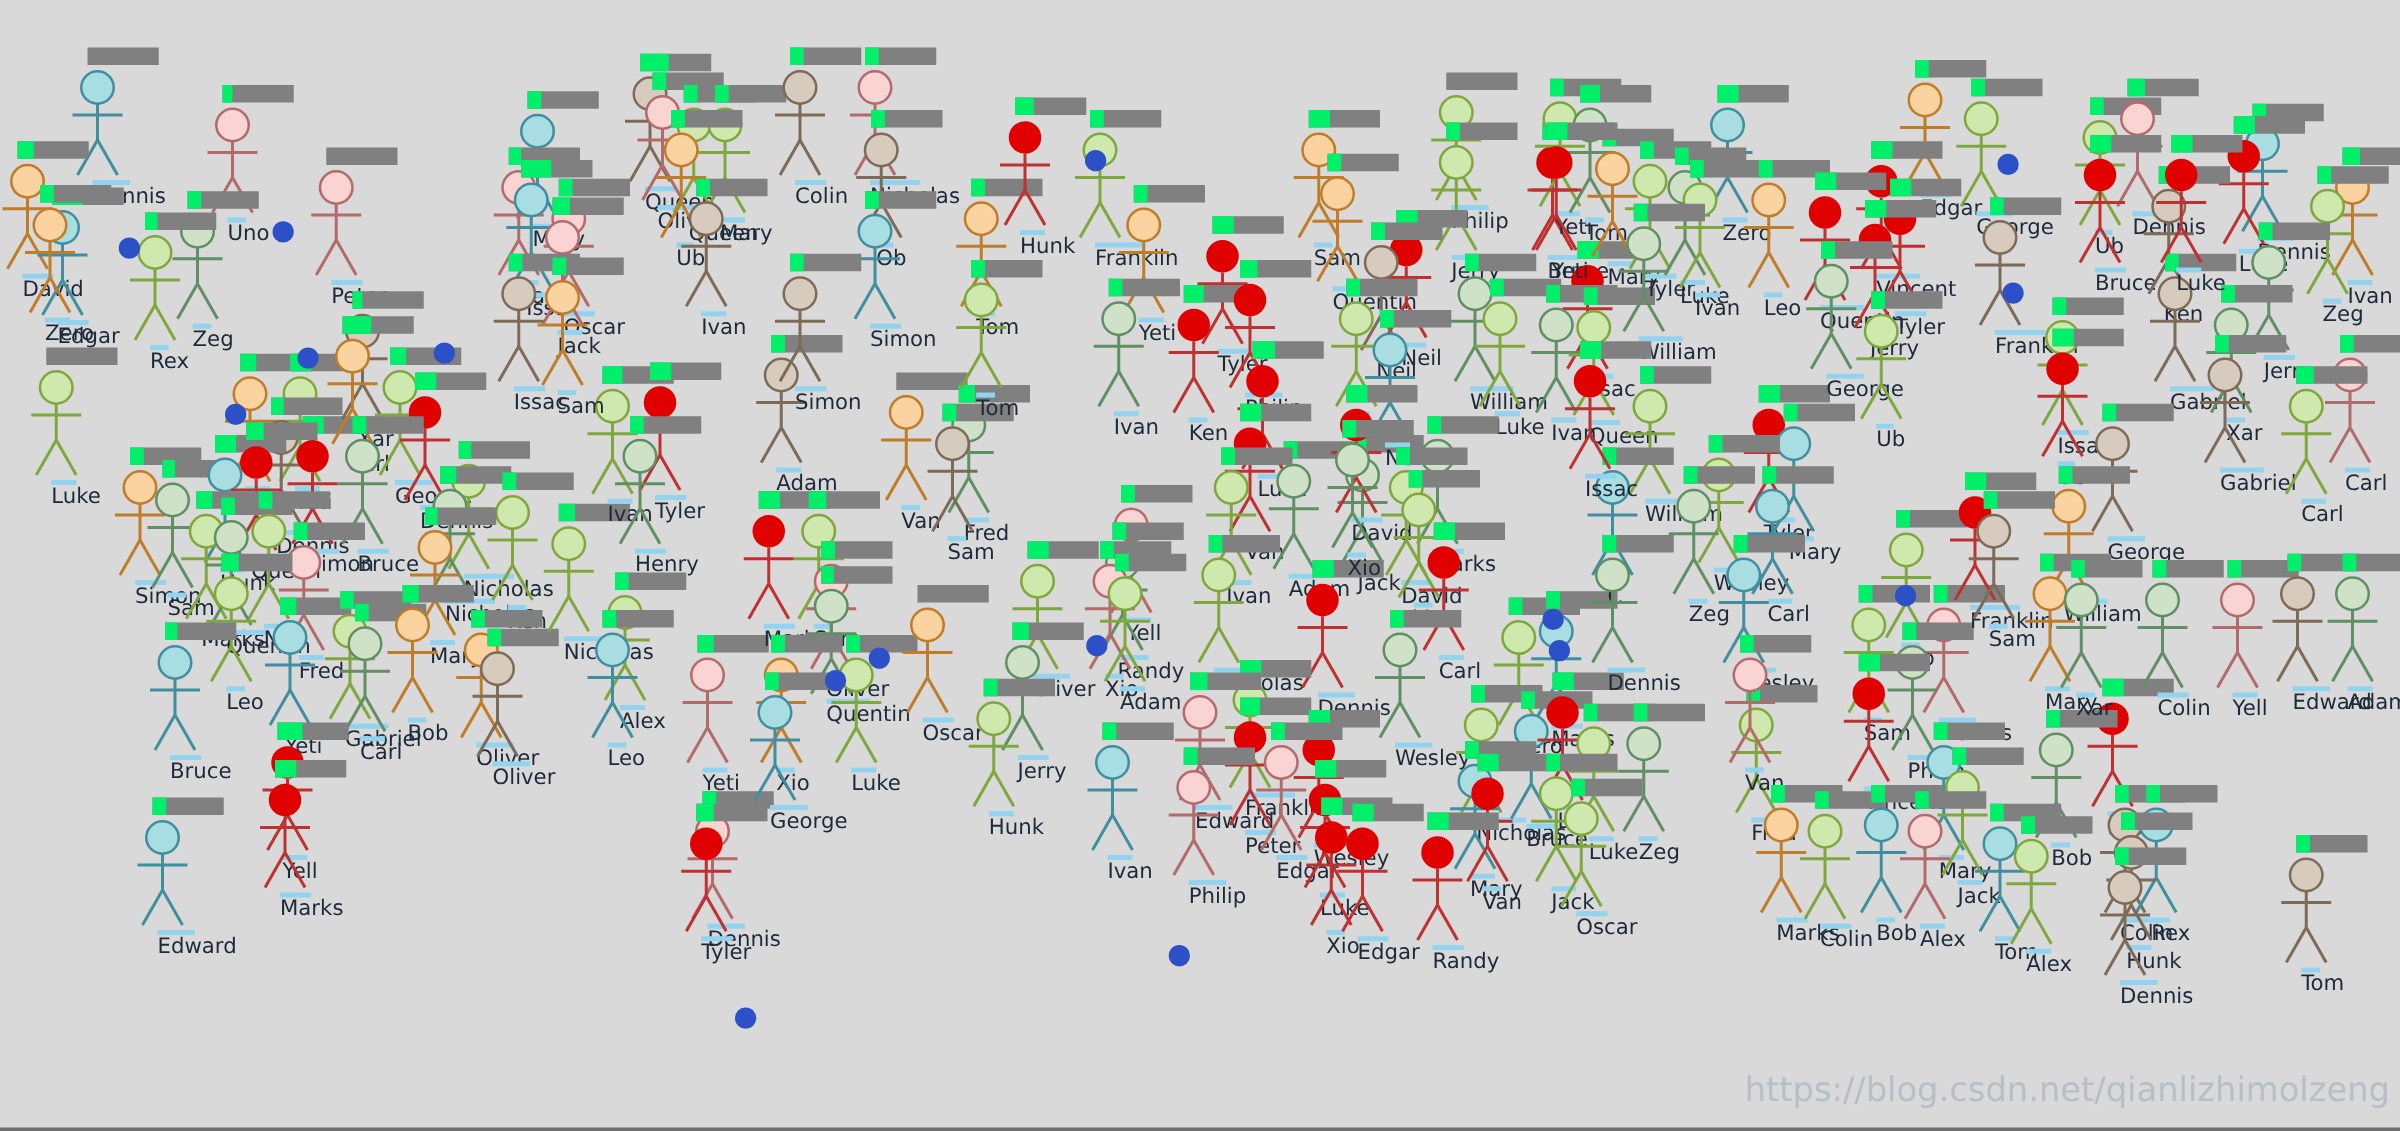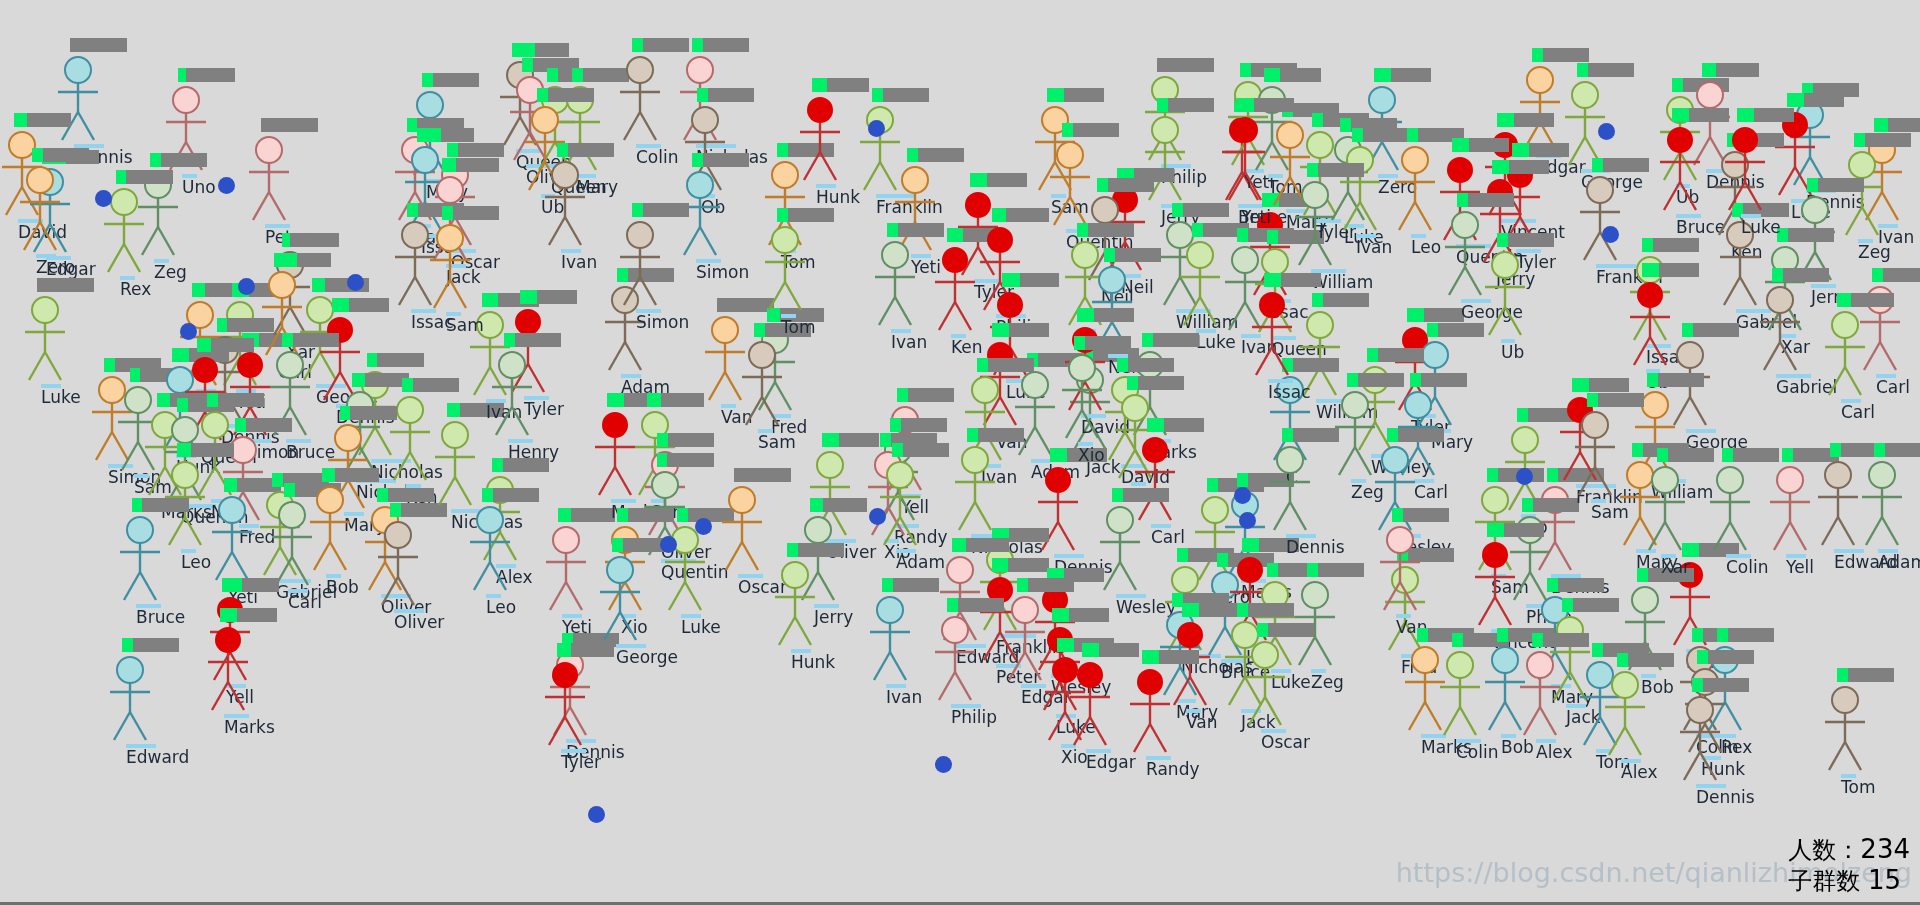--- a/index.html
+++ b/index.html
@@ -3663,22 +3663,13 @@
       <div class="bluedot" style="left: 1239px; top: 512px; background: rgb(43, 80, 200);"></div>
       <div class="bluedot" style="left: 1602px; top: 226px; background: rgb(43, 80, 200);"></div>
       <div class="bluedot" style="left: 1516px; top: 468px; background: rgb(43, 80, 200);"></div>
       <div class="bluedot" style="left: 1598px; top: 123px; background: rgb(43, 80, 200);"></div>
       <div class="bluedot" style="left: 1234px; top: 487px; background: rgb(43, 80, 200);"></div>
       <div class="bluedot" style="left: 588px; top: 806px; background: rgb(43, 80, 200);"></div>
     </div>
 
   <div class="watermark">https://blog.csdn.net/qianlizhimolzeng</div>
 
-  <div class="counters">
-    <div class="row">
-      <span>人数：</span><span class="num">234</span>
-    </div>
-    <div class="row">
-      <span>子群数</span>
-      <span class="num">15</span>
-    </div>
-  </div>
 </div>
 
 </body></html>

